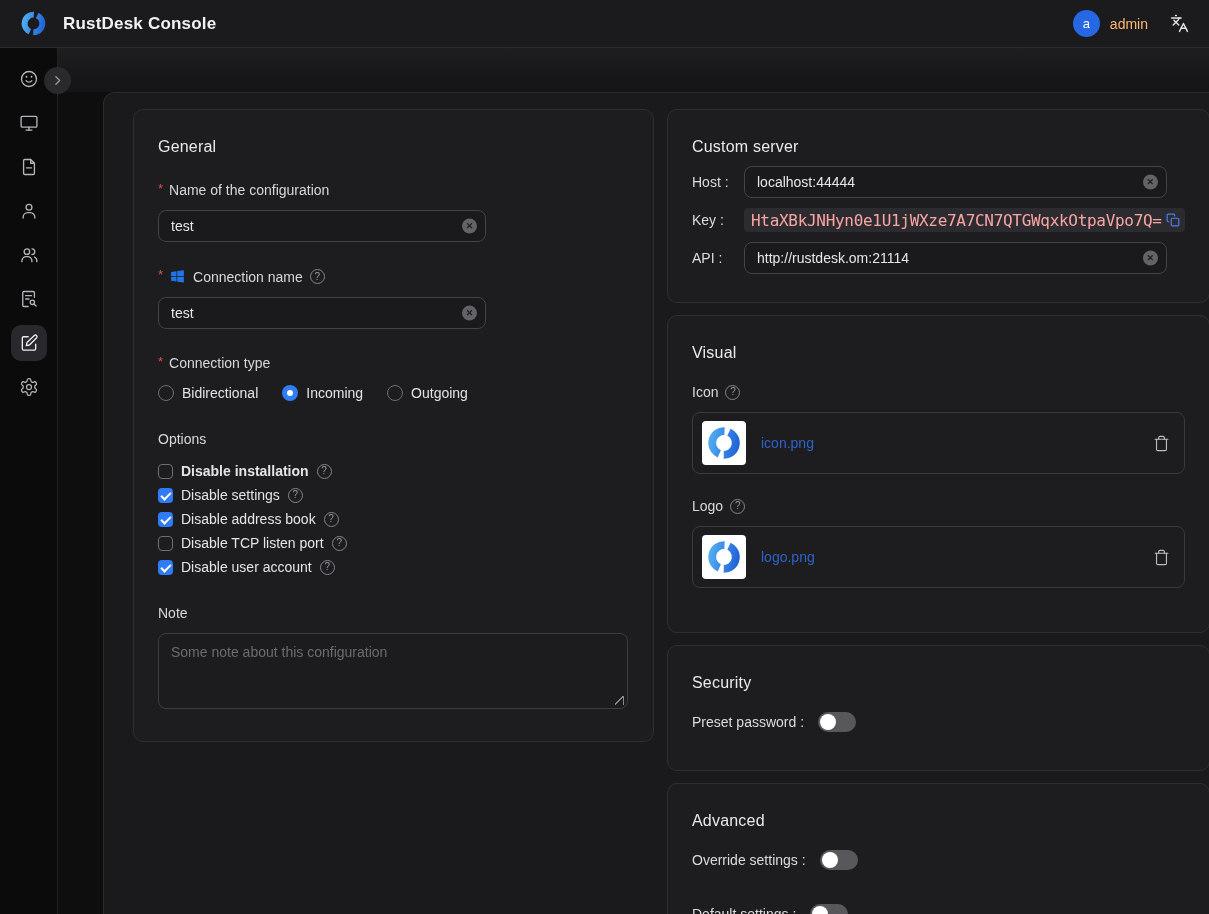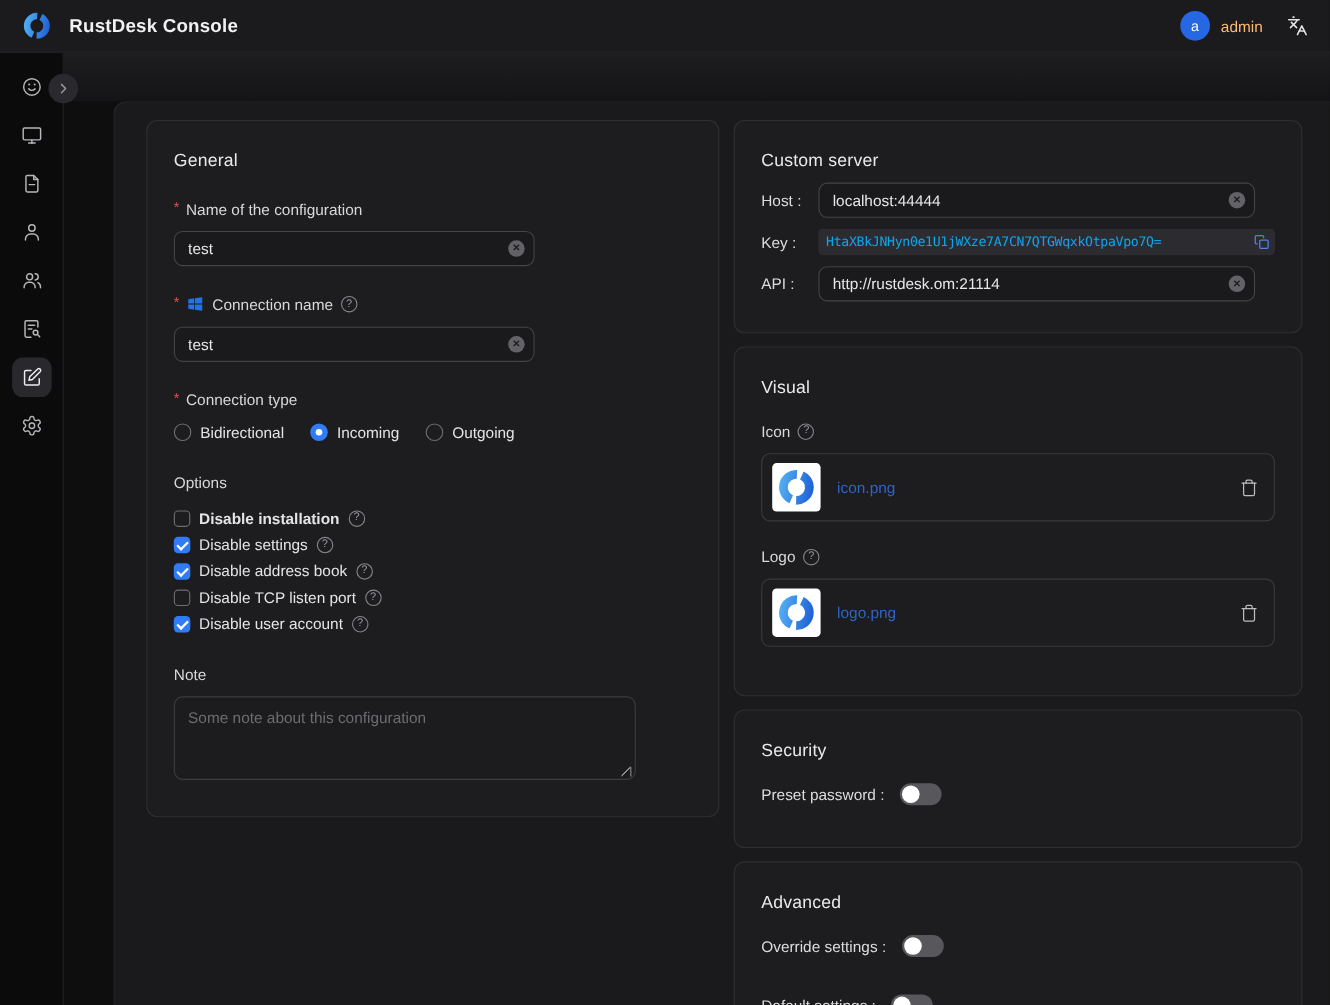--- a/index.html
+++ b/index.html
@@ -72,37 +72,37 @@
     border-radius:50%; background:#fff; }
 
   .checks { margin-top:16px; display:flex; flex-direction:column; gap:8px; }
   .check-row { display:flex; align-items:center; gap:8px; color:#e4e4e6; font-size:14px; cursor:pointer; }
   .checkbox { width:15px; height:15px; border-radius:4px; border:1.5px solid #6e6e73; position:relative; flex-shrink:0; }
   .checkbox.checked { border:none; background:#2f7cf6; }
   .checkbox.checked::after { content:""; position:absolute; left:3px; top:4px; width:8px; height:4px;
     border-left:2px solid #fff; border-bottom:2px solid #fff; transform:rotate(-45deg); }
   .check-row.bold .check-label { font-weight:700; }
 
-  .notewrap { position:relative; margin-top:12px; width:420px; }
+  .notewrap { position:relative; margin-top:12px; width:470px; }
   .notewrap textarea { width:100%; height:76px; background:#1c1c1f; border:1px solid #3d3d41;
     border-radius:8px; color:#e6e6e8; font-size:14px; padding:10px 12px; resize:none; outline:none;
     font-family:"Liberation Sans", sans-serif; }
   .notewrap textarea::placeholder { color:#6c6c70; }
   .resize-handle { position:absolute; right:4px; bottom:8px; width:9px; height:9px; cursor:nwse-resize;
     border-right:1.5px solid #8a8a8e; border-bottom:0;
     background:linear-gradient(135deg, transparent 45%, #8a8a8e 45%, #8a8a8e 55%, transparent 55%); }
 
   
   .srv-row { display:flex; align-items:center; margin-top:10px; }
   .srv-row:first-of-type { margin-top:18px; }
   .srv-label { width:52px; flex-shrink:0; color:#dbdbdd; font-size:14px; }
   .srv-input { flex:1; margin-right:18px; margin-top:0; }
   .codebox { flex:1; height:24px; background:#2c2c30; border-radius:4px; display:flex;
     align-items:center; padding:0 5px 0 7px; overflow:hidden; }
-  .codebox code { font-family:"DejaVu Sans Mono", monospace; font-size:12px; color:#0ea5e9;
+  .codebox code { font-family:"DejaVu Sans Mono", monospace; font-size:16px; color:#fca5a5;
     white-space:nowrap; letter-spacing:-.3px; }
   .copy-btn { margin-left:auto; color:#4d80f0; display:flex; align-items:center; cursor:pointer;
     padding-left:4px; }
   .copy-btn svg { width:14px; height:14px; }
 
   
   .file-box { margin-top:12px; border:1px solid #3a3a3e; border-radius:8px; height:62px;
     display:flex; align-items:center; padding:0 14px 0 9px; gap:15px; }
   .thumb { width:44px; height:44px; background:#fff; border-radius:4px; display:flex;
     align-items:center; justify-content:center; flex-shrink:0; }

